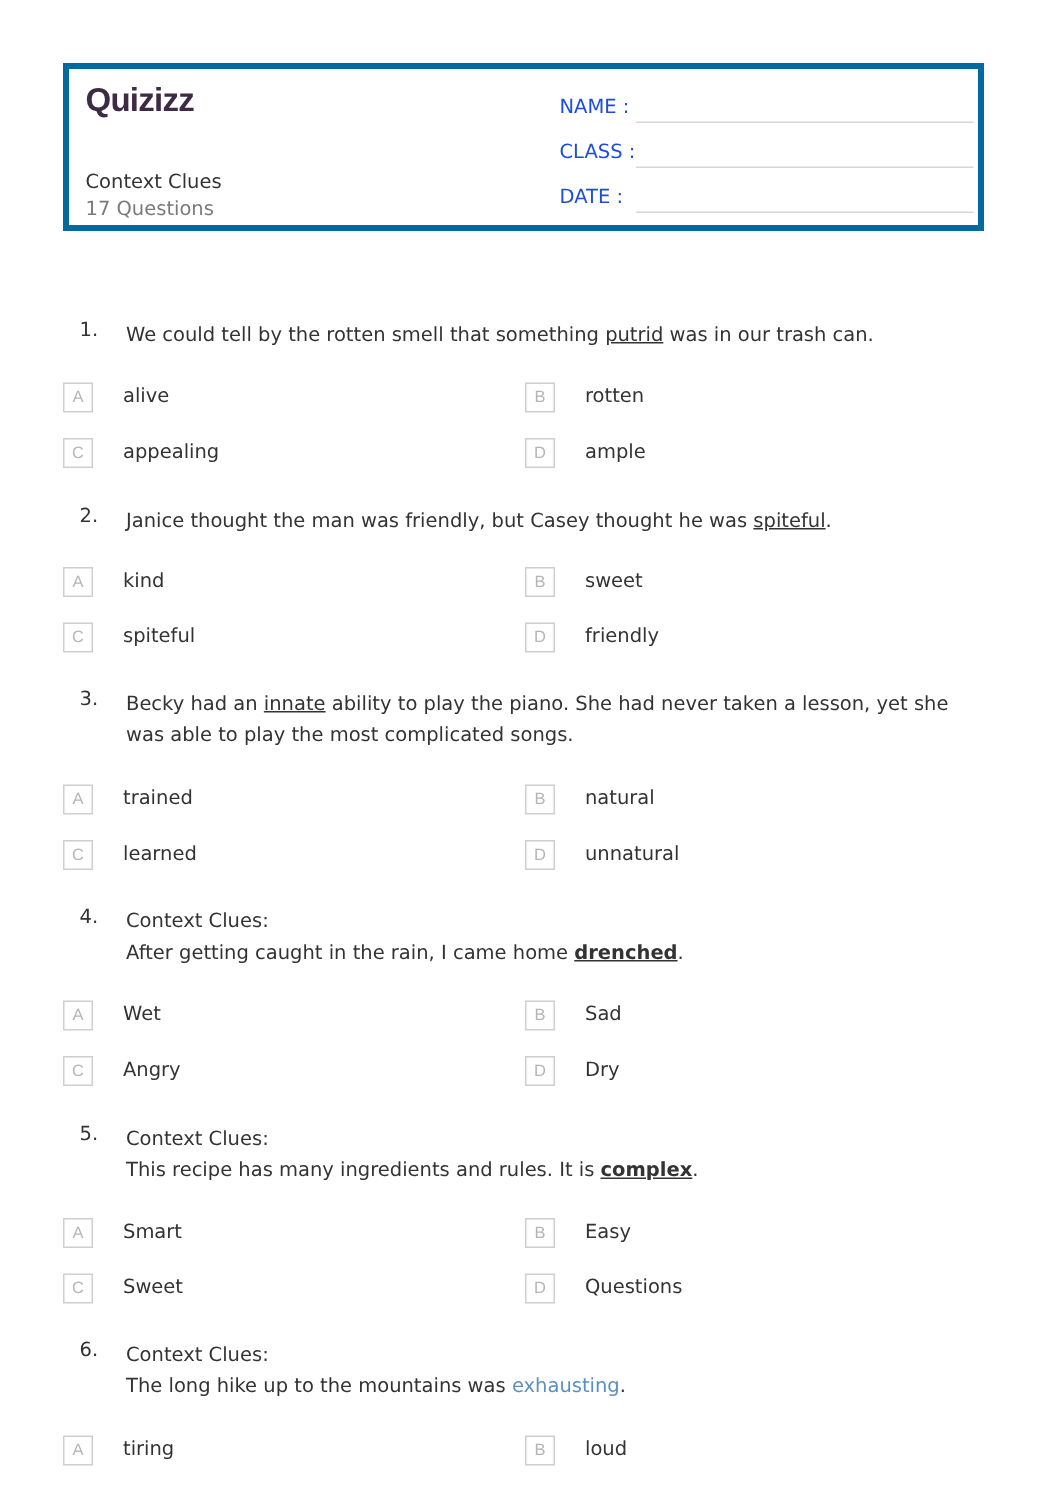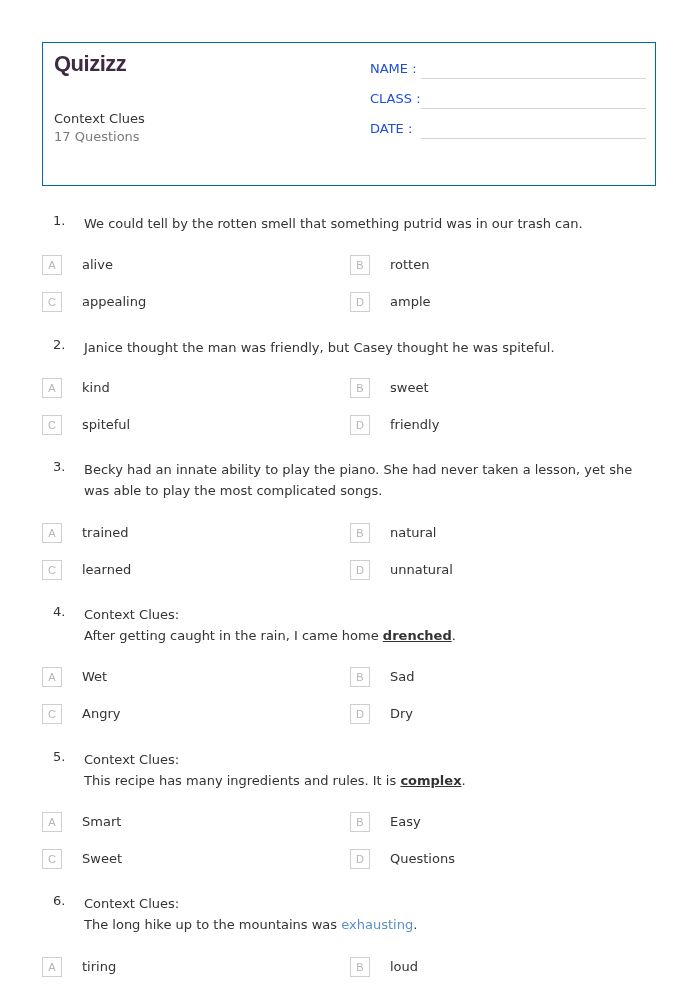--- a/index.html
+++ b/index.html
@@ -1,29 +1,29 @@
 <!DOCTYPE html>
 <html><head>
 <meta charset="utf-8">
 <style>
   html, body { margin:0; padding:0; background:#ffffff; }
   body { width:700px; height:990px; position:relative; overflow:hidden;
          font-family:"DejaVu Sans", sans-serif; color:#333333; }
-  .header { position:absolute; left:42px; top:42px; width:614px; height:144px;
-            border:1px solid #0369a1; box-sizing:border-box; }
+  .header { position:absolute; left:42px; top:42px; width:614px; height:112px;
+            border:4px solid #0369a1; box-sizing:border-box; }
   .logo { position:absolute; left:11px; top:8px; font-family:"Liberation Sans", sans-serif;
           font-weight:bold; font-size:22px; color:#3e2a44; letter-spacing:-0.5px; }
   .title { position:absolute; left:11px; top:68px; font-size:13px; color:#333;text-align:right; }
   .qcount { position:absolute; left:11px; top:86px; font-size:13px; color:#7a7a7a; }
   .field { position:absolute; left:327px; font-size:13px; color:#1d4ed8; }
   .field-line { position:absolute; left:378px; width:225px; border-bottom:1px solid #d6d6d6; }
   .q { position:absolute; left:53px; width:600px; font-size:13px; color:#333; }
   .qnum { position:absolute; left:0; top:0; }
   .qtext { position:absolute; left:31px; top:0; width:570px; line-height:21px; }
-  .u { }
+  .u { text-decoration:underline; }
   .bu { text-decoration:underline; font-weight:bold; }
   .link { color:#5a8fc4; }
   .opt { position:absolute; font-size:13px; color:#333; height:22px; }
   .opt .box { position:absolute; left:0; top:0; width:20px; height:20px; border:1px solid #cfcfcf;
               box-sizing:border-box; font-size:11px; color:#b5b5b5; text-align:center; line-height:19px;
               font-family:"Liberation Sans", sans-serif; }
   .opt .lbl { position:absolute; left:40px; top:2px; white-space:nowrap; }
 </style>
 </head>
 <body>

